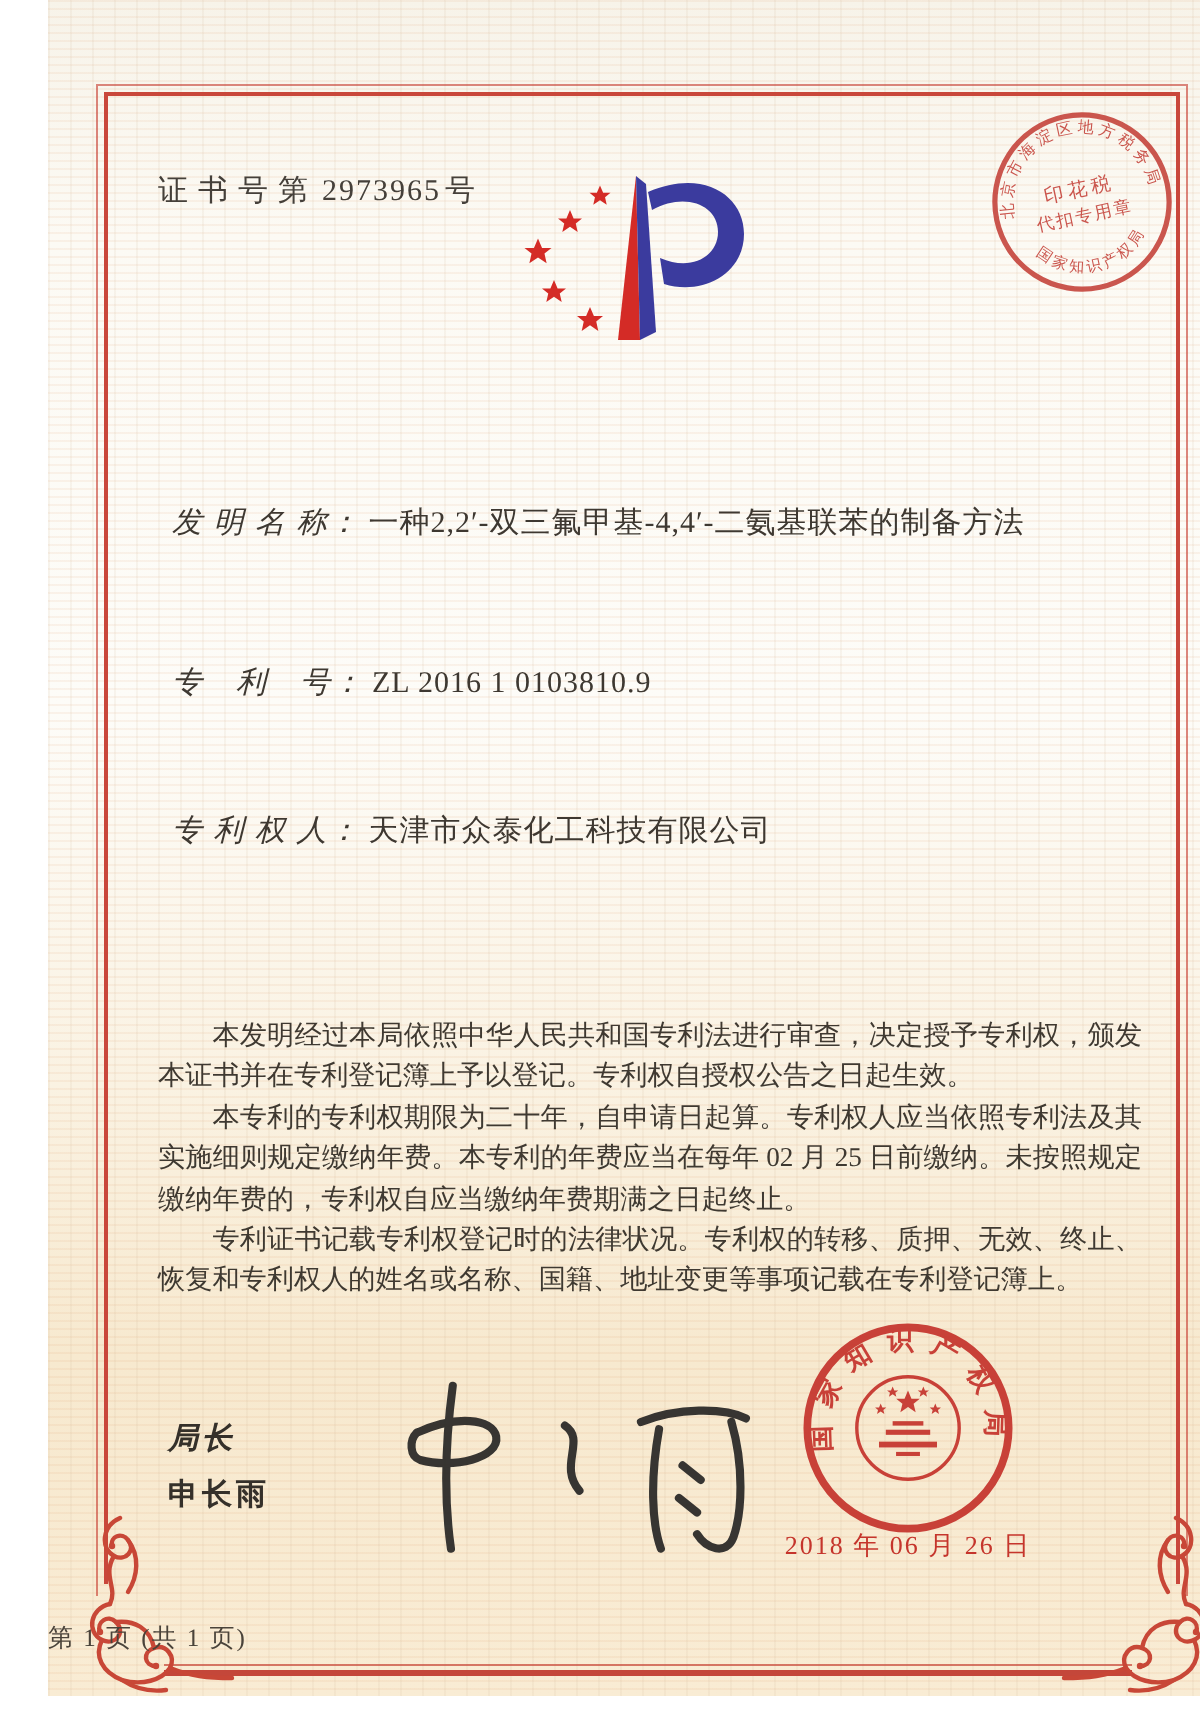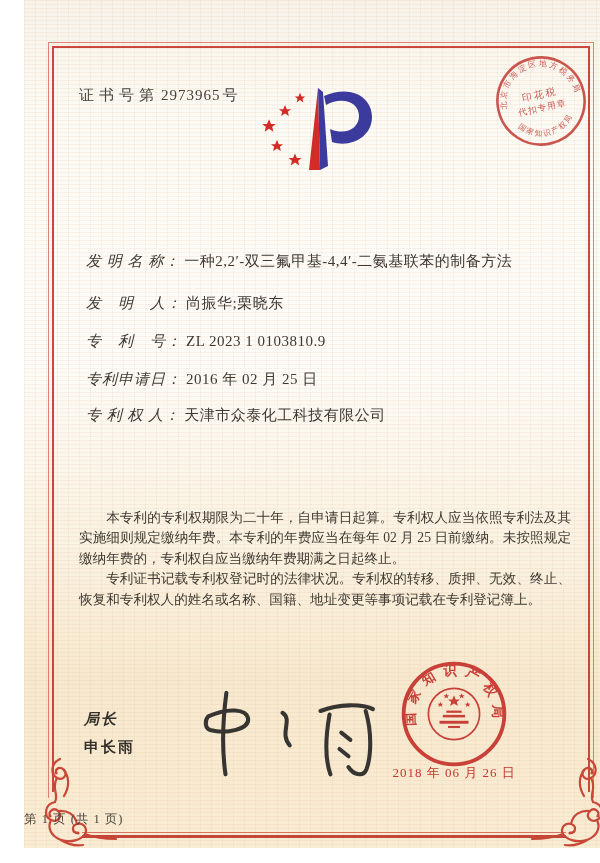--- a/index.html
+++ b/index.html
@@ -126,35 +126,30 @@
       <use href="#lstar" transform="translate(15,42) scale(1.35)"></use>
       <use href="#lstar" transform="translate(23,62) scale(1.2)"></use>
       <use href="#lstar" transform="translate(41,76) scale(1.3)"></use>
     </g>
   </svg>
 
 
   <div class="field-row" style="top:252px">
     <span class="flabel">发 明 名 称：</span><span class="fvalue">一种2,2′-双三氟甲基-4,4′-二氨基联苯的制备方法</span>
   </div>
-  <div class="field-row" style="top:294px">
-    <span class="flabel">发　明　人：</span><span class="fvalue">尚振华;栗晓东</span>
-  </div>
   <div class="field-row" style="top:332px">
-    <span class="flabel">专　利　号：</span><span class="fvalue">ZL 2023 1 0103810.9</span>
-  </div>
-  <div class="field-row" style="top:370px">
-    <span class="flabel">专利申请日：</span><span class="fvalue">2016 年 02 月 25 日</span>
+    <span class="flabel">专　利　号：</span><span class="fvalue">ZL 2016 1 0103810.9</span>
   </div>
   <div class="field-row" style="top:406px">
     <span class="flabel">专 利 权 人：</span><span class="fvalue">天津市众泰化工科技有限公司</span>
   </div>
 
 
   <div class="body-text">
+    <p>本发明经过本局依照中华人民共和国专利法进行审查，决定授予专利权，颁发本证书并在专利登记簿上予以登记。专利权自授权公告之日起生效。</p>
     <p>本专利的专利权期限为二十年，自申请日起算。专利权人应当依照专利法及其实施细则规定缴纳年费。本专利的年费应当在每年 02 月 25 日前缴纳。未按照规定缴纳年费的，专利权自应当缴纳年费期满之日起终止。</p>
     <p>专利证书记载专利权登记时的法律状况。专利权的转移、质押、无效、终止、恢复和专利权人的姓名或名称、国籍、地址变更等事项记载在专利登记簿上。</p>
   </div>
 
   <div class="sign-title">局长</div>
   <div class="sign-name">申长雨</div>
   <svg class="signature" viewBox="0 0 210 110">
     <g fill="none" stroke="#1d1d1d" stroke-width="4.5" stroke-linecap="round" opacity="0.88">
       <path d="M38,14 C34,44 33,76 37,104"></path>
       <path d="M18,40 C40,30 60,32 62,42 C64,54 38,60 20,55 C14,53 14,44 18,40"></path>

